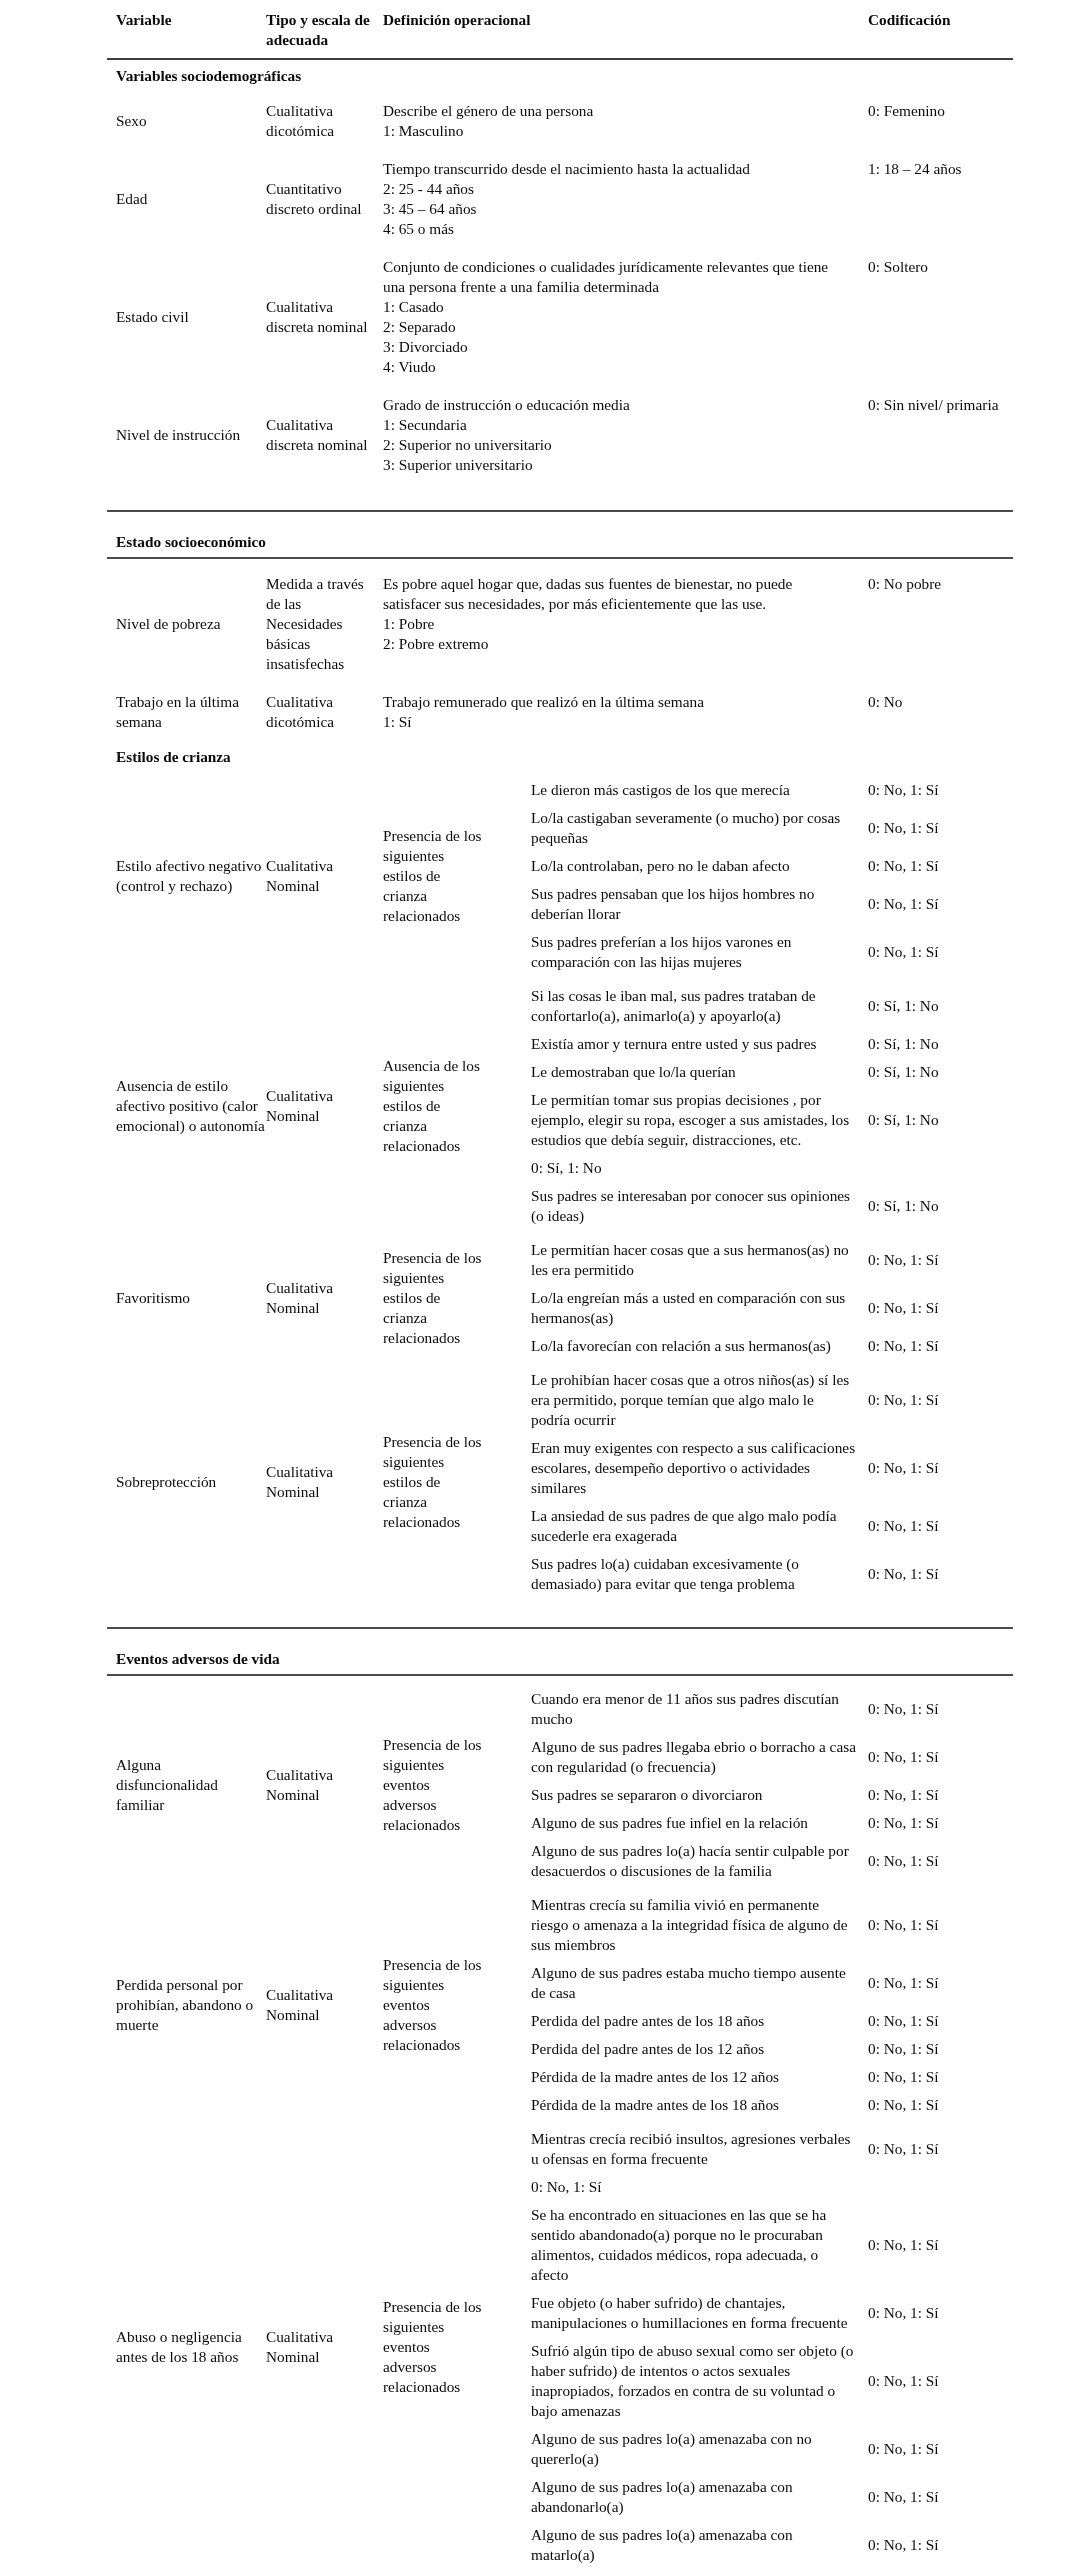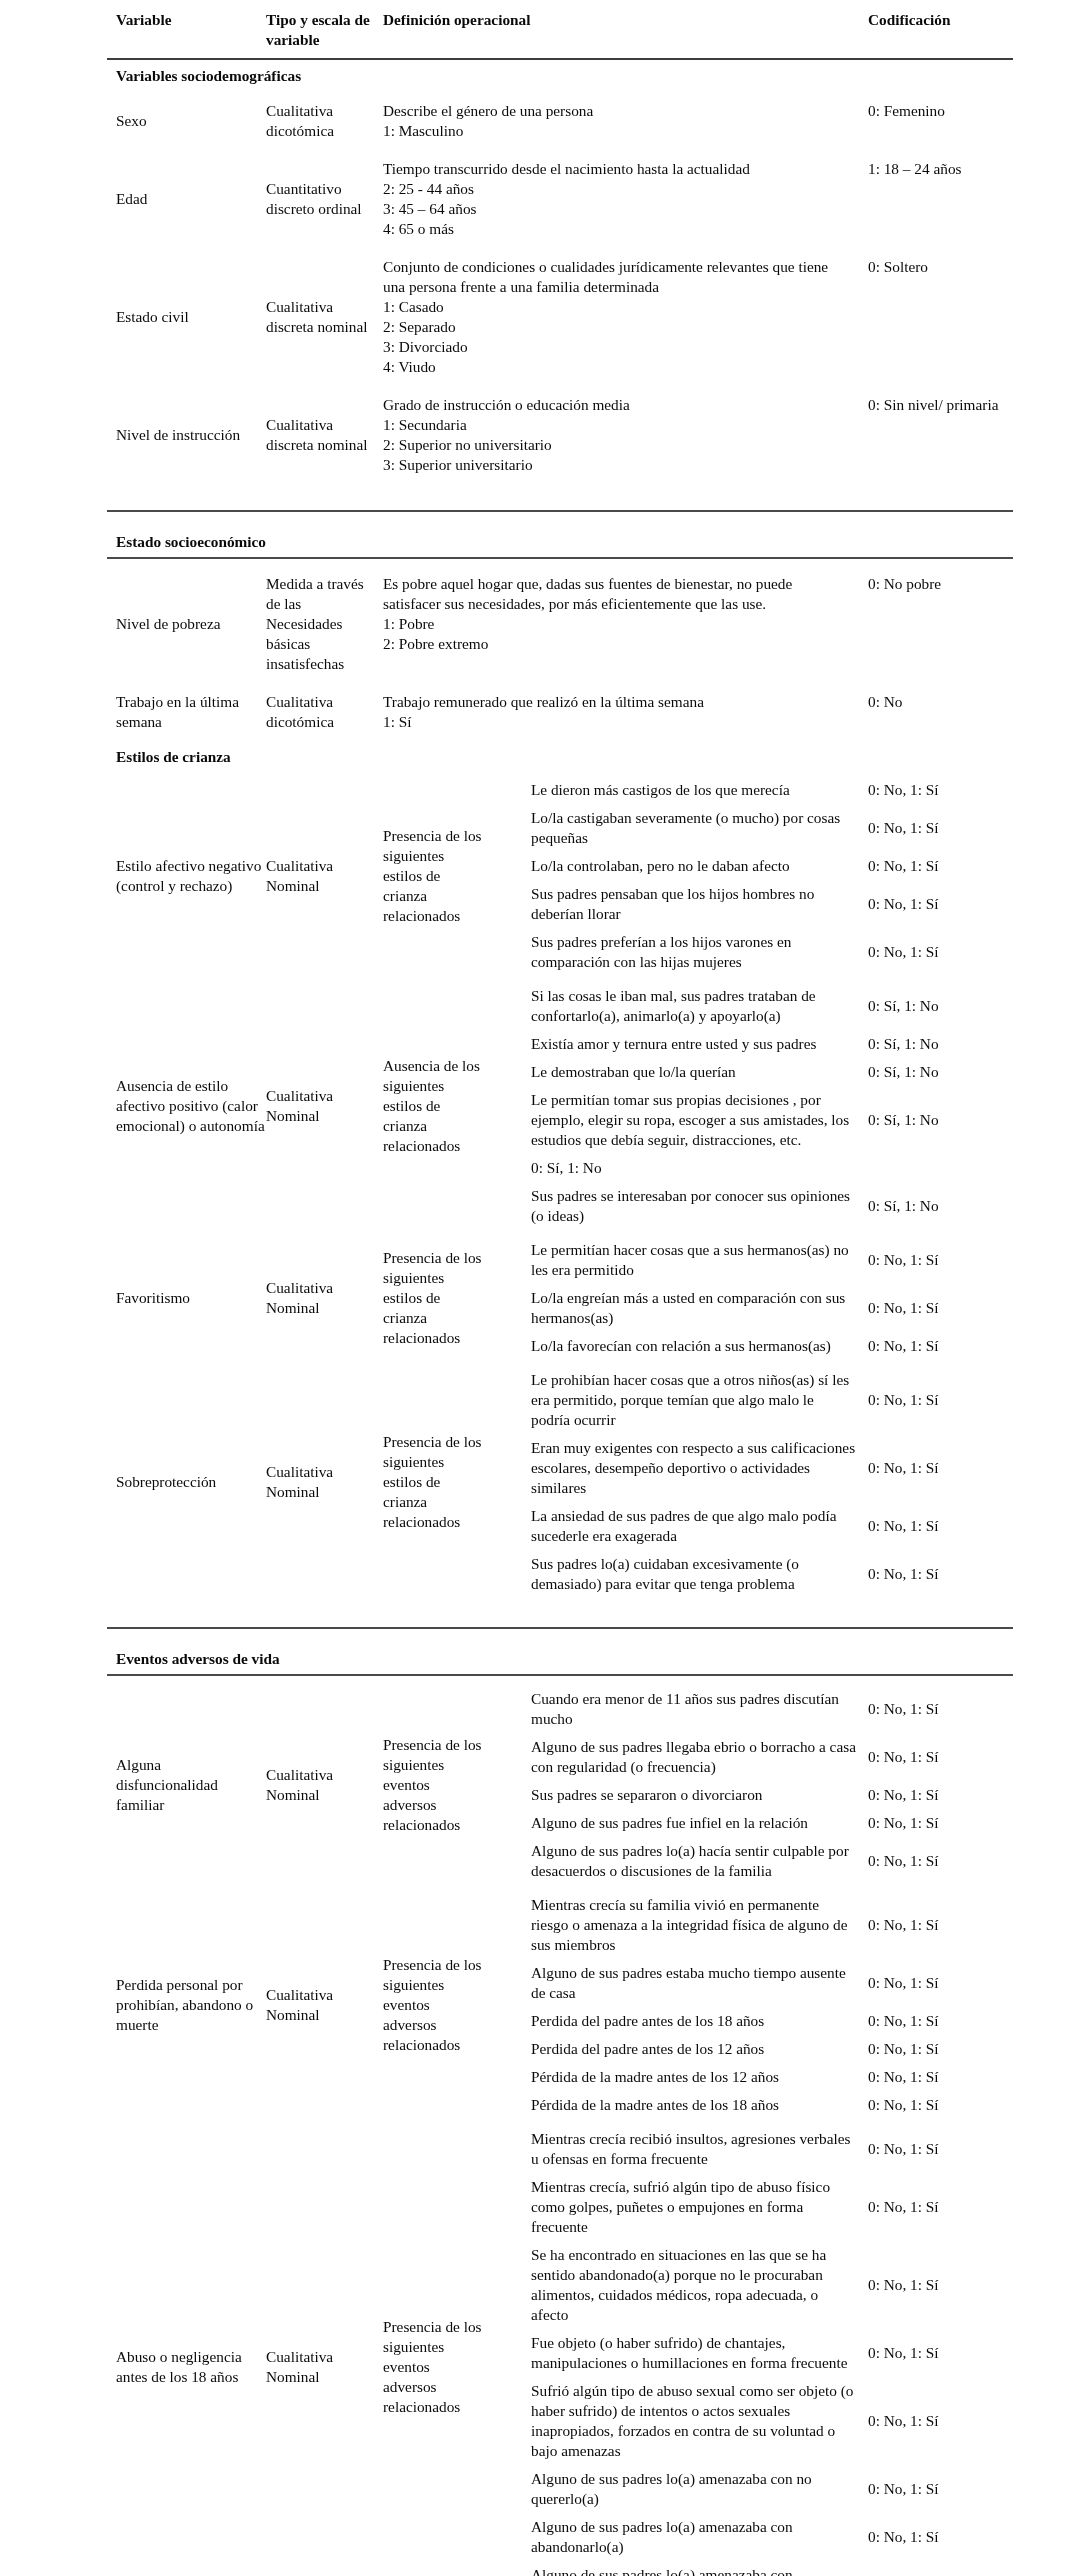--- a/index.html
+++ b/index.html
@@ -93,21 +93,21 @@
   }
 </style>
 </head>
 <body>
 
 <div class="page">
   <div class="table">
 
     <div class="thead">
       <div class="h-var">Variable</div>
-      <div class="h-tipo">Tipo y escala de variable</div>
+      <div class="h-tipo">Tipo y escala de adecuada</div>
       <div class="h-def">Definición operacional</div>
       <div class="h-cod">Codificación</div>
     </div>
 
     <div id="tbody">
         <div class="section-block">
           <div class="section-title">Variables sociodemográficas</div>
           <div class="row-simple">
             <div class="c-var">Sexo</div>
             <div class="c-tipo">Cualitativa dicotómica</div>
@@ -329,21 +329,20 @@
           <div class="row-group">
             <div class="g-var">Abuso o negligencia antes de los 18 años</div>
             <div class="g-tipo">Cualitativa Nominal</div>
             <div class="g-deflabel">Presencia de los siguientes eventos adversos relacionados</div>
             <div class="items">
               <div class="item">
                 <div class="item-text">Mientras crecía recibió insultos, agresiones verbales u ofensas en forma frecuente</div>
                 <div class="item-cod">0: No, 1: Sí</div>
               </div>
               <div class="item">
-                <div class="item-text">Mientras crecía, sufrió algún tipo de abuso físico como golpes, puñetes o empujones en forma frecuente</div>
                 <div class="item-cod">0: No, 1: Sí</div>
               </div>
               <div class="item">
                 <div class="item-text">Se ha encontrado en situaciones en las que se ha sentido abandonado(a) porque no le procuraban alimentos, cuidados médicos, ropa adecuada, o afecto</div>
                 <div class="item-cod">0: No, 1: Sí</div>
               </div>
               <div class="item">
                 <div class="item-text">Fue objeto (o haber sufrido) de chantajes, manipulaciones o humillaciones en forma frecuente</div>
                 <div class="item-cod">0: No, 1: Sí</div>
               </div>

